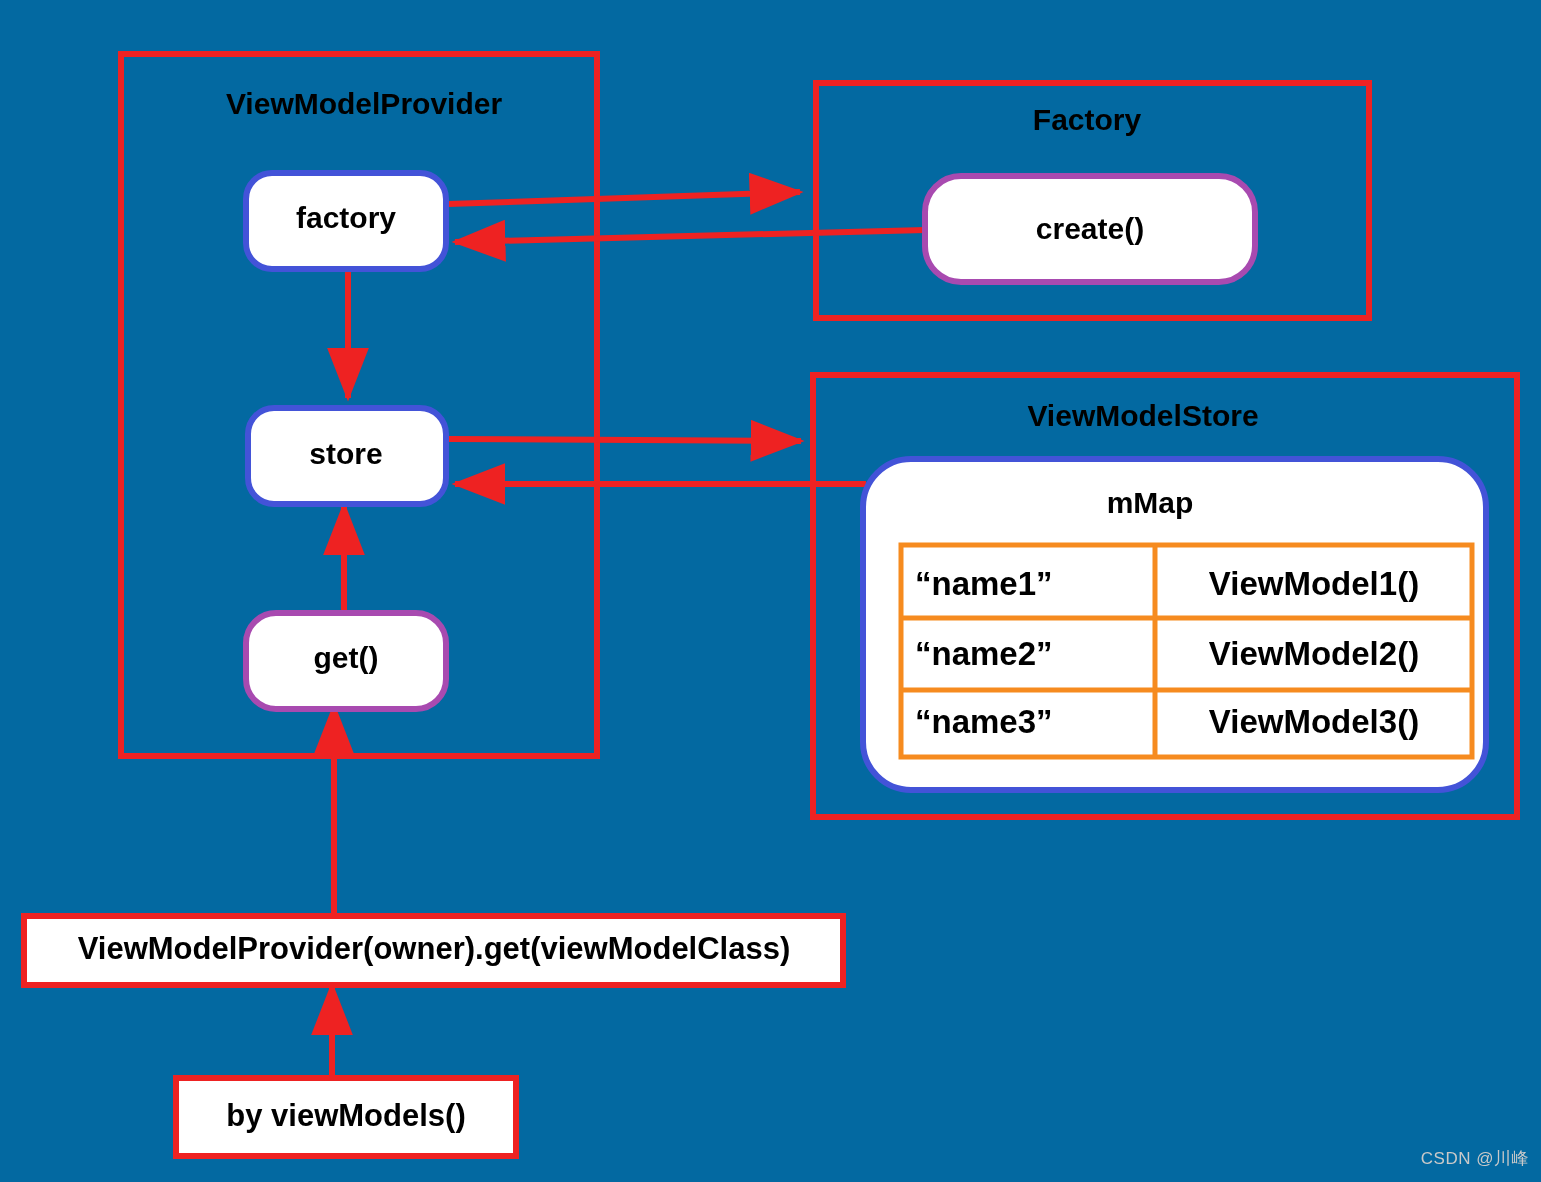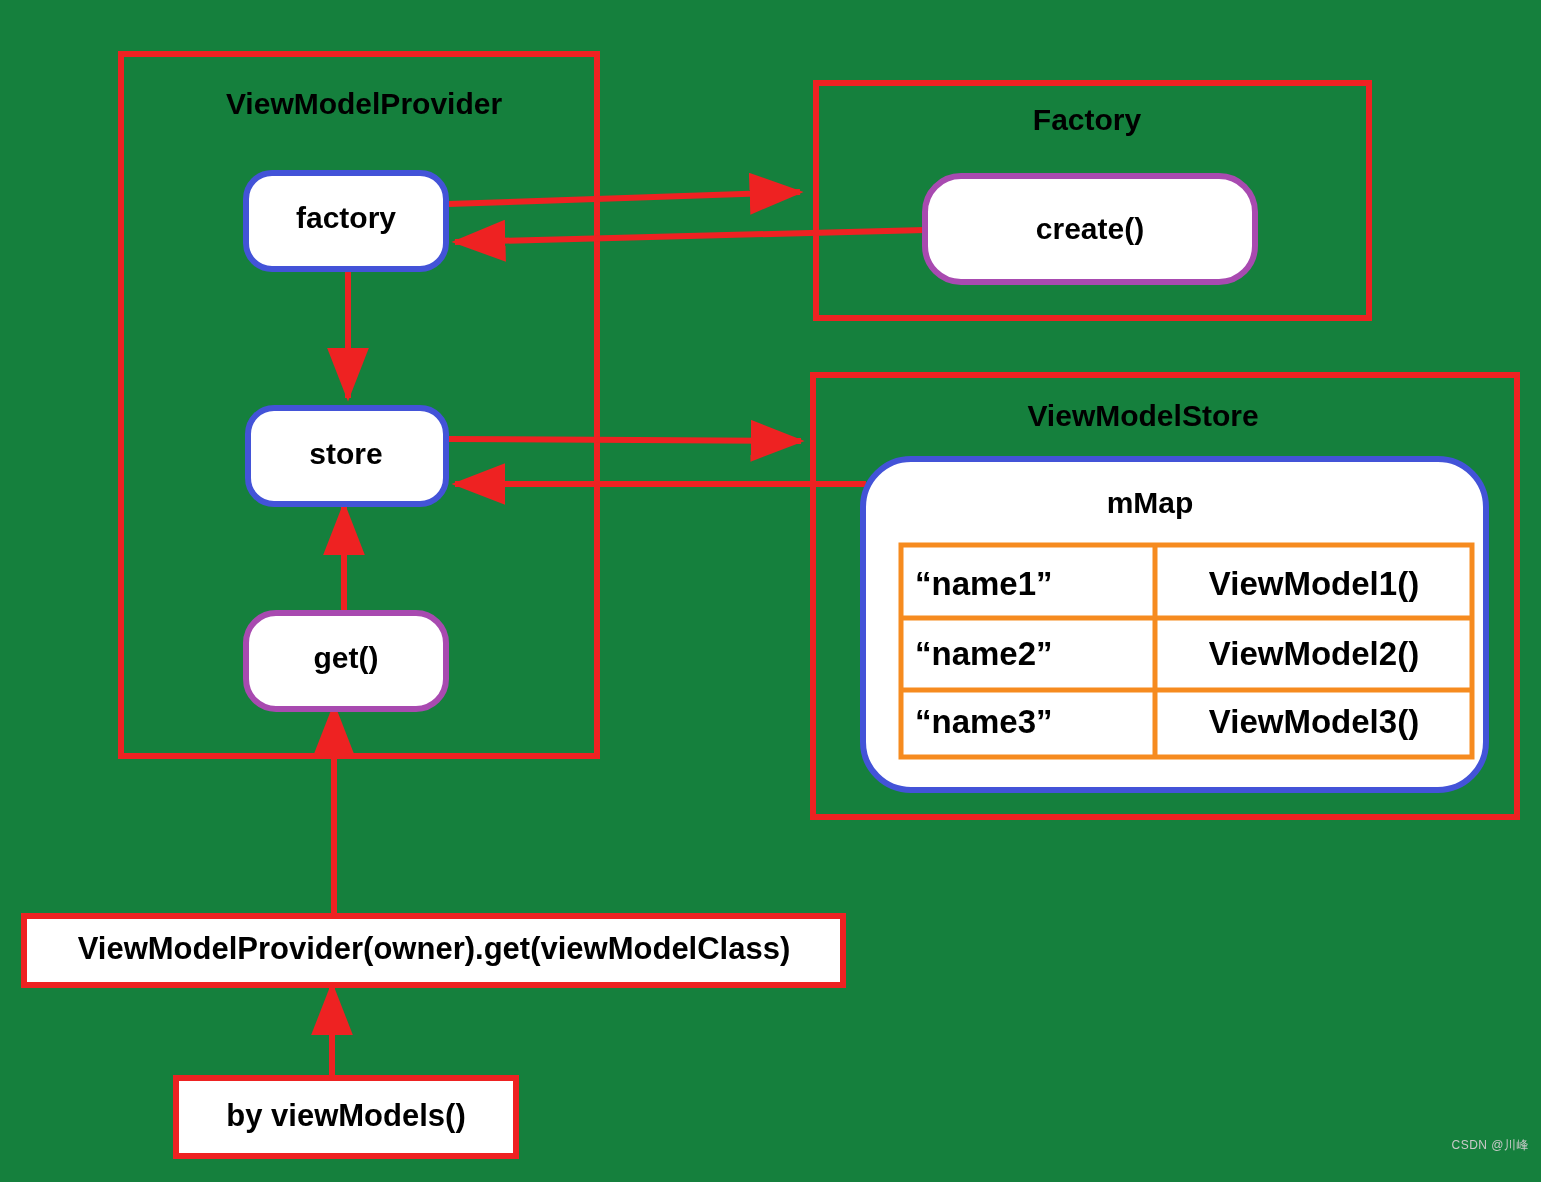--- a/index.html
+++ b/index.html
@@ -10,21 +10,21 @@
   body {
     width: 1541px;
     height: 1182px;
     font-family: "Liberation Sans", sans-serif;
     overflow: hidden;
   }
   #diagram-root {
     position: relative;
     width: 1541px;
     height: 1182px;
-    background: #15803d;
+    background: #0369a1;
   }
   svg.diagram-canvas {
     position: absolute;
     top: 0;
     left: 0;
     width: 1541px;
     height: 1182px;
   }
   .grp-label {
     font-family: "Liberation Sans", sans-serif;
@@ -55,23 +55,23 @@
     font-family: "Liberation Sans", sans-serif;
     font-weight: bold;
     font-size: 31px;
     fill: #000000;
     text-anchor: middle;
     dominant-baseline: middle;
   }
   .watermark {
     position: absolute;
     right: 12px;
-    bottom: 28px;
+    bottom: 12px;
     font-family: "Liberation Sans", sans-serif;
-    font-size: 12px;
+    font-size: 17px;
     color: #c9c9c9;
     letter-spacing: 0.5px;
     user-select: none;
   }
 </style>
 </head>
 <body>
 
 <div id="diagram-root">
 

